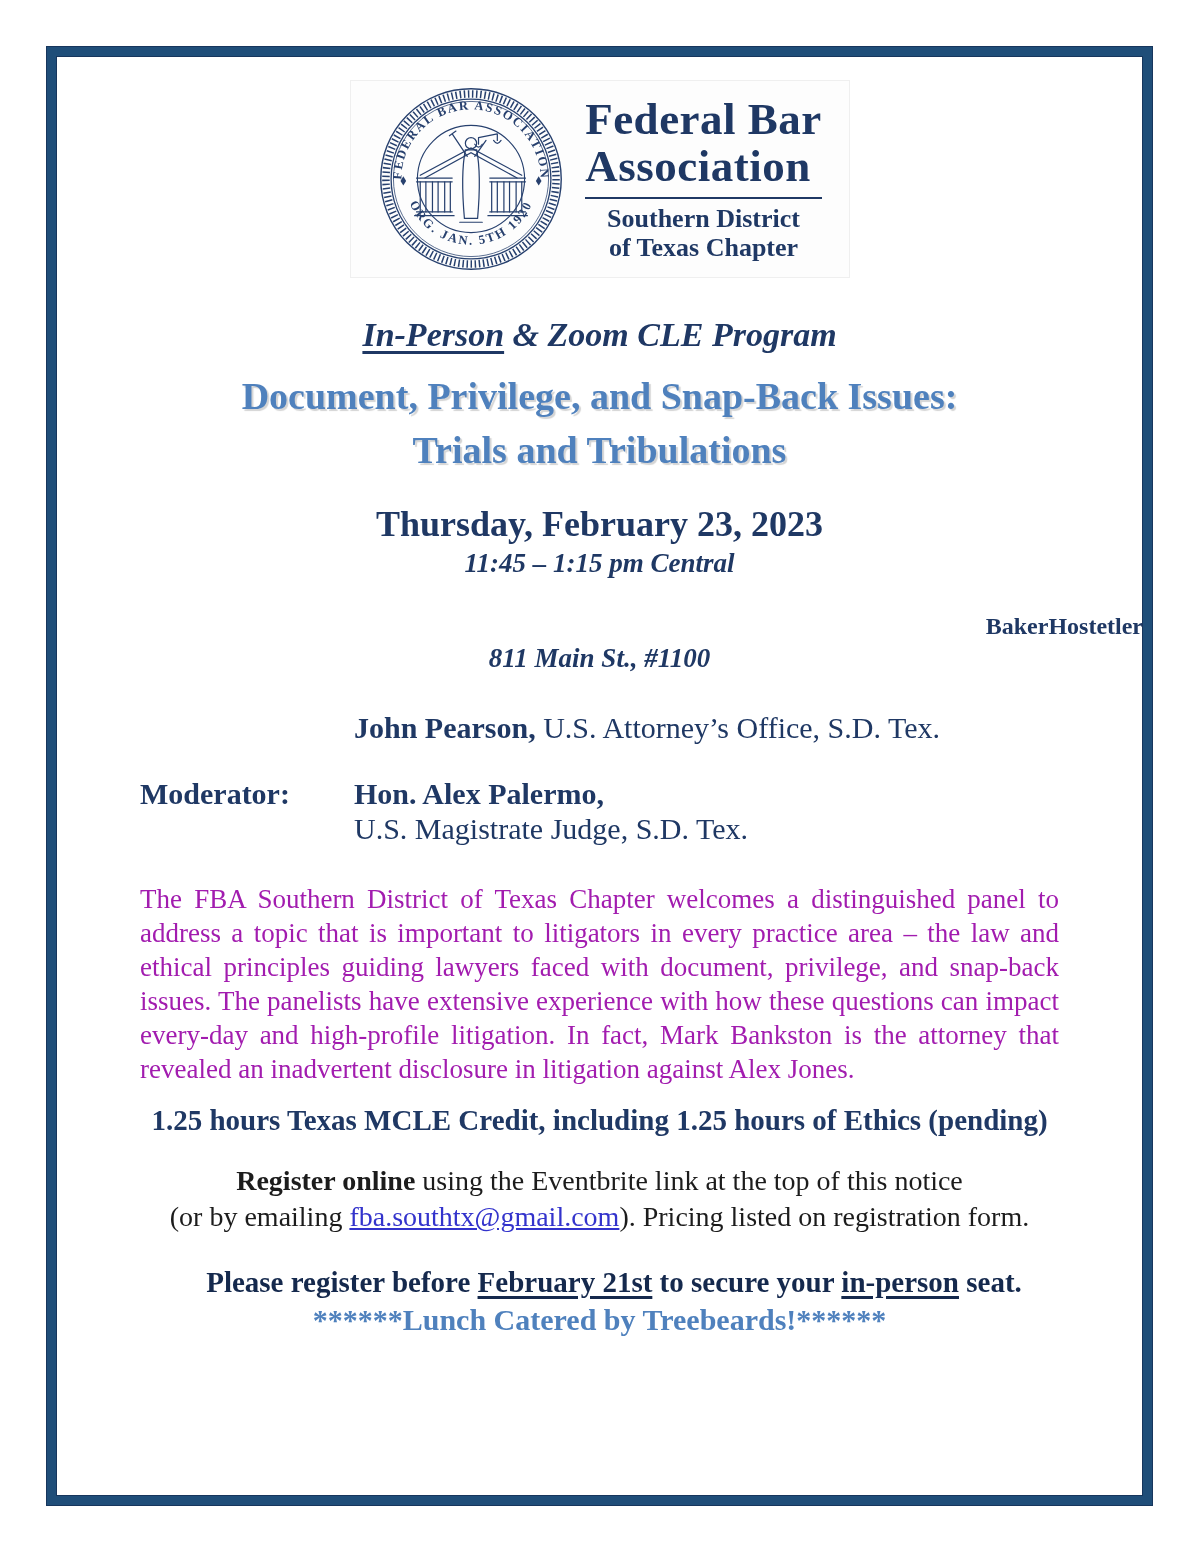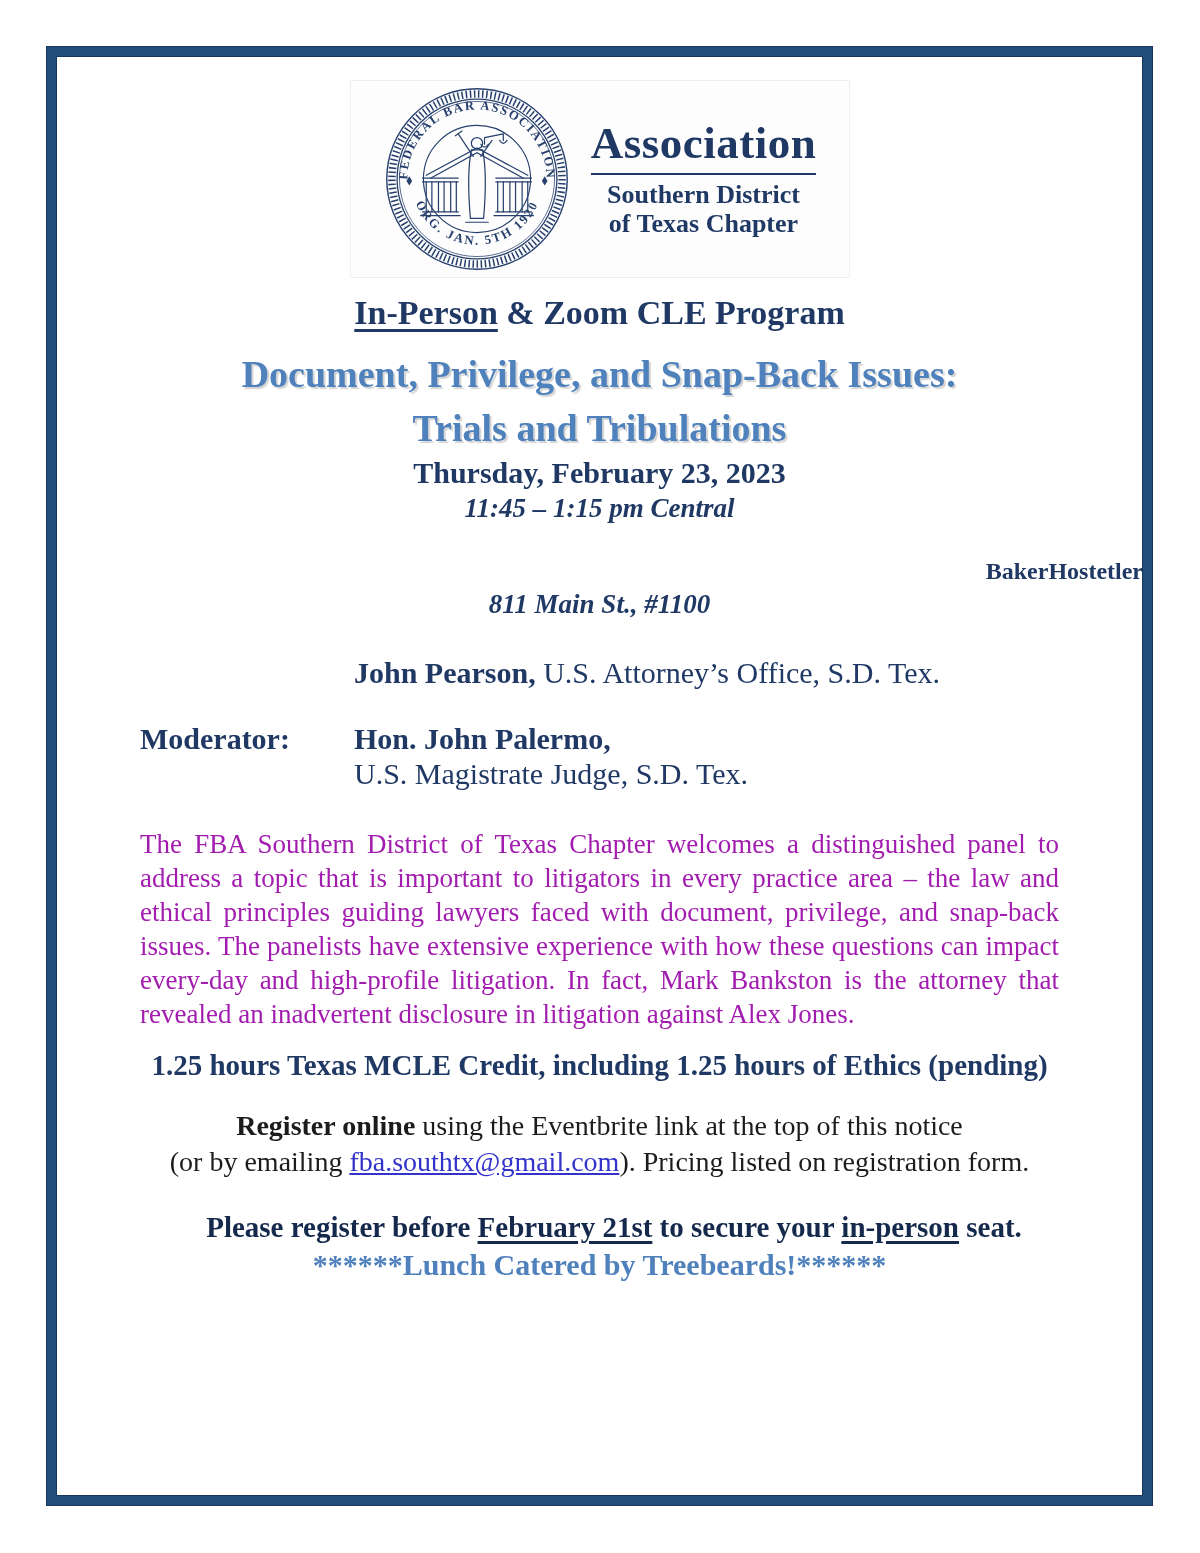--- a/index.html
+++ b/index.html
@@ -19,25 +19,25 @@
     display:flex;align-items:center;justify-content:center;gap:20px;
     width:486px;margin:24px auto 0;padding:4px 6px;
     background:#fdfdfd;border:1px solid #efefef;
   }
   .logo-text{text-align:left;}
   .logo-title{font-size:45px;font-weight:bold;color:#1f3864;line-height:1.06;letter-spacing:.5px;}
   .logo-rule{height:2px;background:#1f3864;margin:6px 0 5px;}
   .logo-sub{font-size:26px;font-weight:bold;color:#1f3864;line-height:1.12;text-align:center;}
 
   
-  .heading{margin-top:16px;font-size:34px;font-weight:bold;color:#1f3864;}
+  .heading{margin-top:38px;font-size:34px;font-weight:bold;color:#1f3864;font-style:italic;}
   .u{text-decoration:underline;text-decoration-thickness:2.5px;text-underline-offset:5px;}
   .title{margin-top:16px;font-size:38px;font-weight:bold;color:#4f81bd;line-height:1.42;
          text-shadow:2px 2px 1px #d4d4d4;}
-  .date{font-size:30px;font-weight:bold;color:#1f3864;line-height:1.15;}
+  .date{margin-top:26px;font-size:36px;font-weight:bold;color:#1f3864;line-height:1.15;}
   .time{margin-top:2px;font-size:27px;font-weight:bold;font-style:italic;color:#1f3864;line-height:1.2;}
   .venue{margin-top:32px;font-size:24px;font-weight:bold;color:#1f3864;line-height:1.2;text-align:right;}
   .addr{margin-top:2px;font-size:27px;font-weight:bold;font-style:italic;color:#1f3864;line-height:1.2;}
 
   
   .speakers{margin:36px 84px 0;text-align:left;font-size:30px;color:#1f3864;}
   .srow{display:flex;margin-bottom:32px;line-height:1.15;}
   .slabel{width:214px;flex:0 0 214px;font-weight:bold;}
   .b{font-weight:bold;}
   .mod{margin-bottom:0;}
@@ -96,20 +96,21 @@
             <circle cx="100" cy="62" r="6"></circle>
             <path d="M94,69 C91,84 90,108 93,142 L107,142 C110,108 109,84 106,69 Z"></path>
             <path d="M104,76 L116,59"></path>
             <path d="M108,56 L128,52 M108,56 V63 M128,52 V59"></path>
             <path d="M104,63 Q108,69 112,63 M124,59 Q128,65 132,59"></path>
             <path d="M96,76 L80,52 M77,54 L84,49"></path>
             <path d="M88,146 H112"></path>
           </g>
         </svg>
         <div class="logo-text">
+          <div class="logo-title">Federal Bar</div>
           <div class="logo-title">Association</div>
           <div class="logo-rule"></div>
           <div class="logo-sub">Southern District</div>
           <div class="logo-sub">of Texas Chapter</div>
         </div>
       </div>
 
       <div class="heading"><span class="u">In-Person</span><span> &amp; Zoom CLE Program</span></div>
 
       <div class="title">
@@ -123,21 +124,21 @@
       <div class="addr">811 Main St., #1100</div>
 
       <div class="speakers">
         <div class="srow">
           <div class="slabel"></div>
           <div><span class="b">John Pearson,</span><span> U.S. Attorney’s Office, S.D. Tex.</span></div>
         </div>
         <div class="srow mod">
           <div class="slabel">Moderator:</div>
           <div>
-            <span class="b">Hon. John Palermo,</span><br>
+            <span class="b">Hon. Alex Palermo,</span><br>
             <span class="mod-title">U.S. Magistrate Judge, S.D. Tex.</span>
           </div>
         </div>
       </div>
 
       <p class="desc">The FBA Southern District of Texas Chapter welcomes a distinguished panel to address a topic that is important to litigators in every practice area – the law and ethical principles guiding lawyers faced with document, privilege, and snap-back issues. The panelists have extensive experience with how these questions can impact every-day and high-profile litigation. In fact, Mark Bankston is the attorney that revealed an inadvertent disclosure in litigation against Alex Jones.</p>
 
       <div class="mcle">1.25 hours Texas MCLE Credit, including 1.25 hours of Ethics (pending)</div>
 
       <div class="reg1"><span class="b">Register online</span><span> using the Eventbrite link at the top of this notice</span></div>

